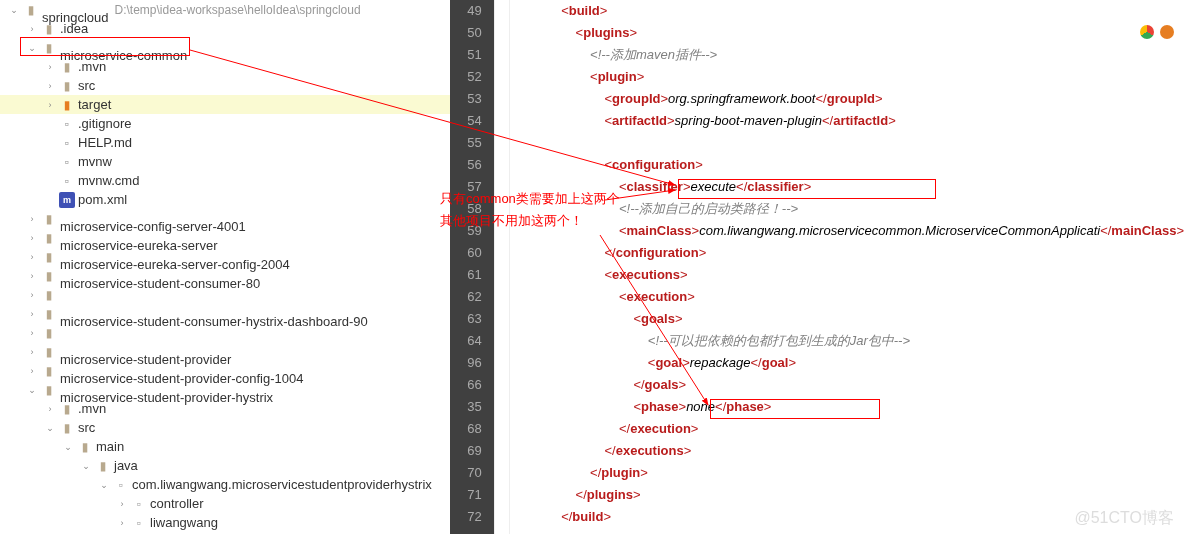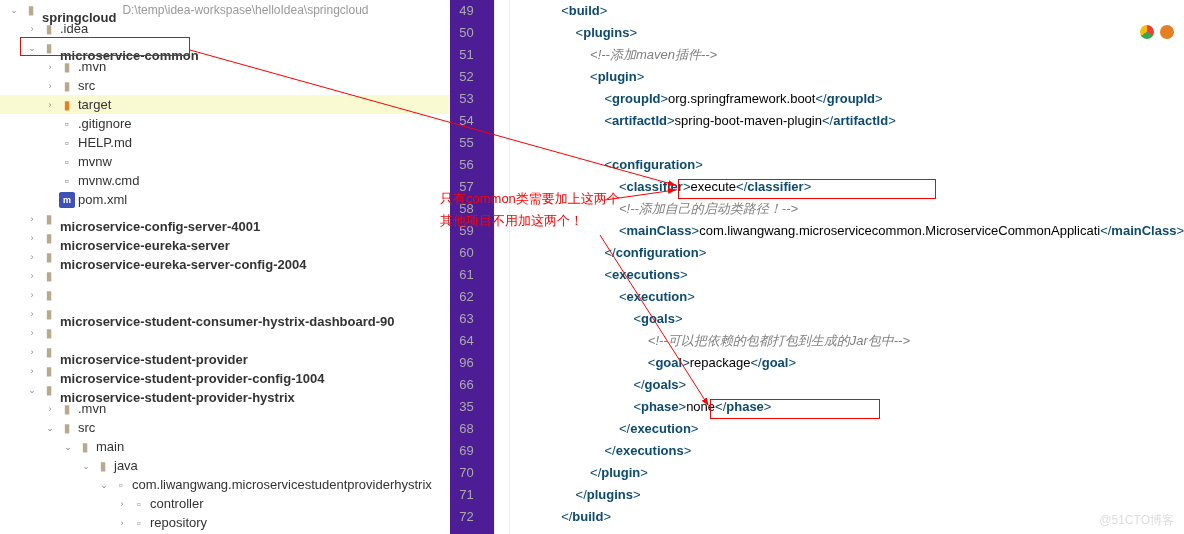--- a/index.html
+++ b/index.html
@@ -1,42 +1,42 @@
 <!DOCTYPE html>
 <html><head>
 <meta charset="utf-8">
 <style>
 * { margin: 0; padding: 0; box-sizing: border-box; font-family: "Segoe UI", Arial, sans-serif; }
 body { background: #fff; font-size: 13px; color: #333; display: flex; width: 1184px; height: 534px; overflow: hidden; position: relative; }
 .tree-panel { width: 450px; overflow: hidden; position: relative; }
 .editor-panel { flex: 1; display: flex; background: #fff; position: relative; }
-.gutter { width: 45px; background: #4c1d95; text-align: right; padding-right: 20px; color: #aaa; font-family: Consolas, monospace; font-size: 13px; line-height: 22px; border-right: 1px solid #eee; }
+.gutter { width: 45px; background: #404040; text-align: right; padding-right: 12px; color: #aaa; font-family: Consolas, monospace; font-size: 13px; line-height: 22px; border-right: 1px solid #eee; }
 .gutter-fold { width: 15px; background: #fff; border-right: 1px solid #eee; }
 .code { flex: 1; font-family: Consolas, "Courier New", monospace; font-size: 13px; line-height: 22px; white-space: pre; padding-left: 8px; position: relative; }
-.tag { color: #0c4a6e; }
-.text { color: #000; }
+.tag { color: #b91c1c; }
+.text { color: #000; font-style: italic; }
 .comment { color: #808080; font-style: italic; }
 .tree-row { display: flex; align-items: center; height: 19px; cursor: pointer; }
 .tree-row.selected { background: #fafad2; }
 .chevron { width: 12px; text-align: center; color: #888; font-size: 9px; }
 .icon { width: 16px; height: 16px; margin: 0 3px; display: inline-flex; align-items: center; justify-content: center; font-size: 12px; }
 .folder { color: #b8a98e; }
 .folder-orange { color: #e67e22; }
 .file { color: #888; }
 .file-m { background: #3f51b5; color: #fff; font-size: 9px; font-weight: bold; border-radius: 2px; padding: 0 2px; }
 .pkg { color: #999; }
 .label { color: #333; }
-.label.bold { font-weight: bold; margin-top: 15px; }
+.label.bold { font-weight: normal; margin-top: 15px; }
 .path-label { color: #999; margin-left: 6px; font-size: 12px; }
 .red-box { border: 1px solid red; position: absolute; pointer-events: none; }
 .red-text { color: red; position: absolute; font-size: 13px; pointer-events: none; }
 .arrow-line { position: absolute; pointer-events: none; }
 .corner-icons { position: absolute; right: 10px; top: 25px; display: flex; gap: 6px; }
 .circle-icon { width: 14px; height: 14px; border-radius: 50%; }
-.watermark { position: absolute; right: 10px; bottom: 5px; color: #ddd; font-size: 12px; }
+.watermark { position: absolute; right: 10px; bottom: 5px; color: #ddd; font-size: 16px; }
 </style>
 </head>
 <body>
 
 <div class="tree-panel" id="tree">
     <div class="tree-row" style="padding-left: 8px;">
       <span class="chevron">⌄</span>
       <span class="icon folder">▮</span>
       <span class="label bold">springcloud</span>
       <span class="path-label">D:\temp\idea-workspase\helloIdea\springcloud</span>
@@ -102,20 +102,21 @@
       <span class="label bold">microservice-eureka-server</span>
     </div>
     <div class="tree-row" style="padding-left: 26px;">
       <span class="chevron">›</span>
       <span class="icon folder">▮</span>
       <span class="label bold">microservice-eureka-server-config-2004</span>
     </div>
     <div class="tree-row" style="padding-left: 26px;">
       <span class="chevron">›</span>
       <span class="icon folder">▮</span>
+      <span class="label bold">microservice-student-consumer-80</span>
     </div>
     <div class="tree-row" style="padding-left: 26px;">
       <span class="chevron">›</span>
       <span class="icon folder">▮</span>
     </div>
     <div class="tree-row" style="padding-left: 26px;">
       <span class="chevron">›</span>
       <span class="icon folder">▮</span>
       <span class="label bold">microservice-student-consumer-hystrix-dashboard-90</span>
     </div>
@@ -164,21 +165,21 @@
       <span class="label">com.liwangwang.microservicestudentproviderhystrix</span>
     </div>
     <div class="tree-row" style="padding-left: 116px;">
       <span class="chevron">›</span>
       <span class="icon pkg">▫</span>
       <span class="label">controller</span>
     </div>
     <div class="tree-row" style="padding-left: 116px;">
       <span class="chevron">›</span>
       <span class="icon pkg">▫</span>
-      <span class="label">repository</span>
+      <span class="label">liwangwang</span>
     </div>
     <div class="tree-row" style="padding-left: 116px;">
       <span class="icon pkg">▫</span>
     </div>
   </div>
 
 <div class="editor-panel">
   <div class="gutter" id="gutter">
       <div>49</div>
       <div>50</div>

